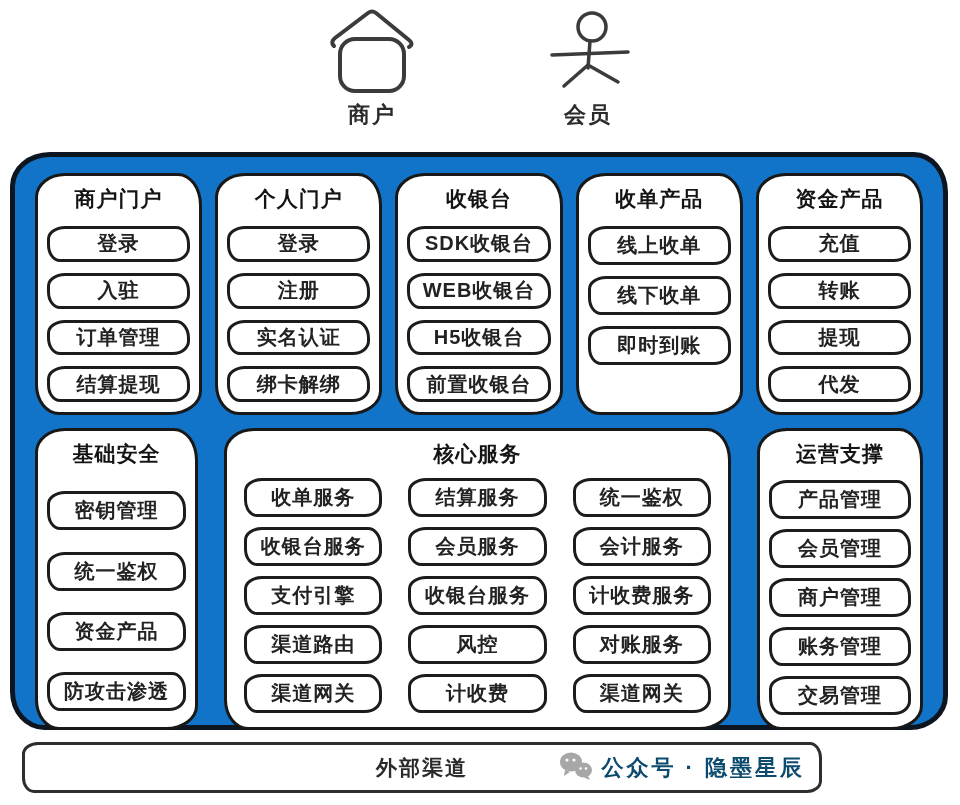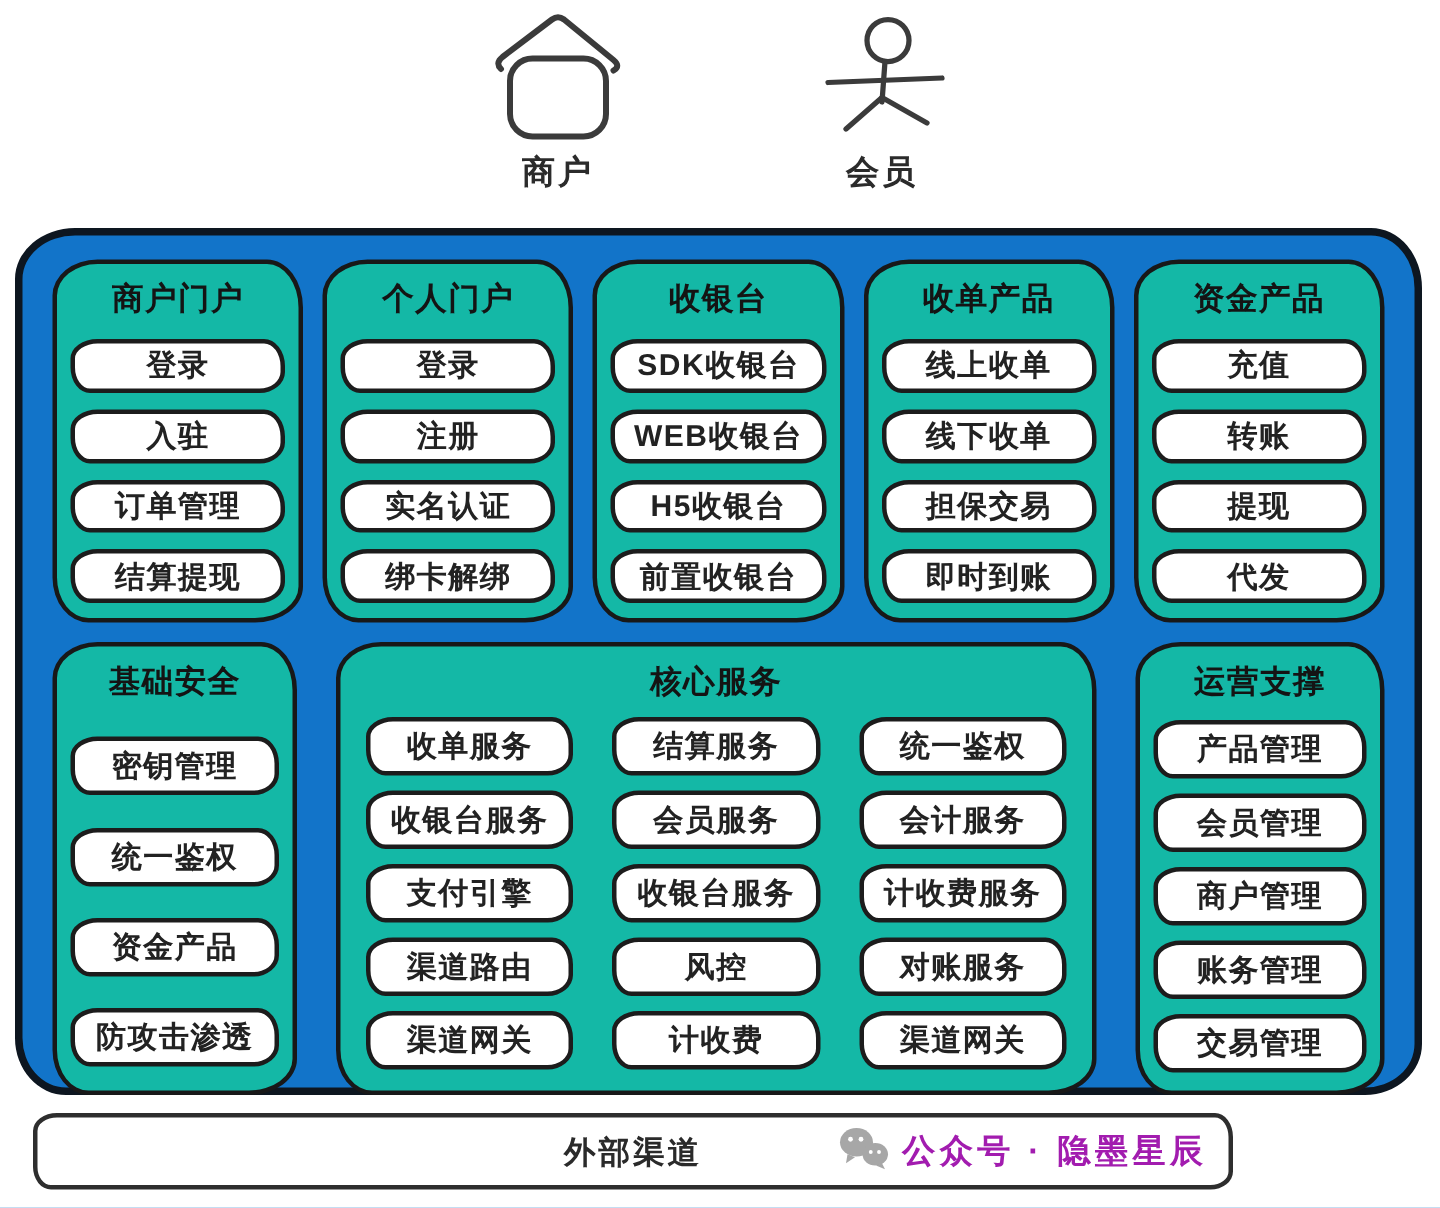--- a/index.html
+++ b/index.html
@@ -20,21 +20,21 @@
     border: 5px solid #0d1620;
     border-radius: 40px 34px 38px 34px / 34px 40px 34px 38px;
     padding: 16px 20px 14px 20px;
     display: flex; flex-direction: column; gap: 13px;
   }
 
   .row1 { display: flex; gap: 13px; height: 242px; }
   .row2 { display: flex; gap: 26px; flex: 1; }
 
   .panel {
-    background: #14b8a6;
+    background: #ffffff;
     border: 3px solid #181818;
     border-radius: 30px 24px 32px 24px / 24px 32px 24px 30px;
     padding: 6px 9px 10px 9px;
     display: flex; flex-direction: column;
   }
   .row1 .panel { flex: 1; }
   .panel-title {
     text-align: center; font-size: 21px; font-weight: 700; color: #141414;
     padding: 3px 0 2px 0; letter-spacing: 1px;
   }
@@ -67,21 +67,21 @@
     background: #ffffff;
     border: 3px solid #2e2e2e;
     border-radius: 16px 12px 15px 12px / 12px 16px 12px 15px;
     display: flex; align-items: center; justify-content: center;
   }
   .bottom-label { font-size: 21px; font-weight: 600; color: #2a2a2a; letter-spacing: 2px; }
   .watermark {
     position: absolute; right: 14px; top: 50%; transform: translateY(-50%);
     display: flex; align-items: center; gap: 8px; color: #a7a7a7;
   }
-  .watermark-text { font-size: 22px; font-weight: 600; letter-spacing: 3px; color: #a21caf; }
+  .watermark-text { font-size: 22px; font-weight: 600; letter-spacing: 3px; color: #0c4a6e; }
 </style>
 </head>
 <body>
 
 <div class="actor actor-merchant">
   <span>
     <svg width="96" height="90" viewBox="0 0 96 90" fill="none" stroke="#3b3b3b" stroke-width="4" stroke-linecap="round" stroke-linejoin="round">
       <path d="M10 40 Q6 36 11 32 L44 7 Q48 4 52 7 L85 34 Q90 38 85 41"></path>
       <rect x="16" y="33" width="64" height="52" rx="15"></rect>
     </svg>
@@ -123,21 +123,20 @@
       <div class="panel-title">收银台</div>
       <div class="chip">SDK收银台</div>
       <div class="chip">WEB收银台</div>
       <div class="chip">H5收银台</div>
       <div class="chip">前置收银台</div>
     </div>
     <div class="panel">
       <div class="panel-title">收单产品</div>
       <div class="chip">线上收单</div>
       <div class="chip">线下收单</div>
-      <div class="chip">担保交易</div>
       <div class="chip">即时到账</div>
     </div>
     <div class="panel">
       <div class="panel-title">资金产品</div>
       <div class="chip">充值</div>
       <div class="chip">转账</div>
       <div class="chip">提现</div>
       <div class="chip">代发</div>
     </div>
   </div>

